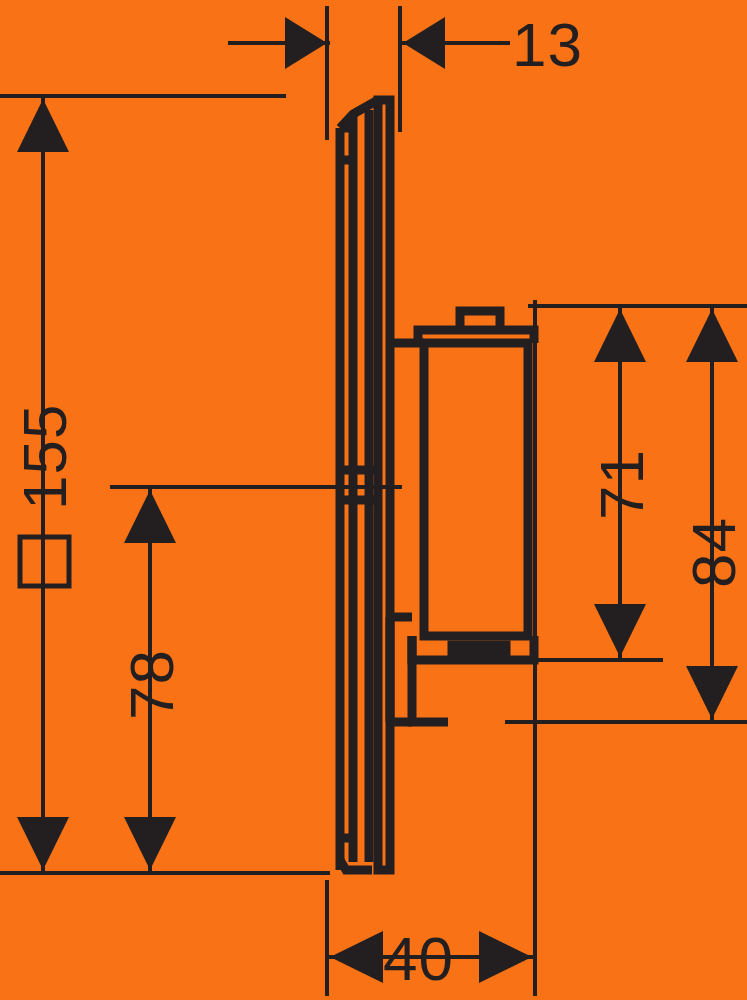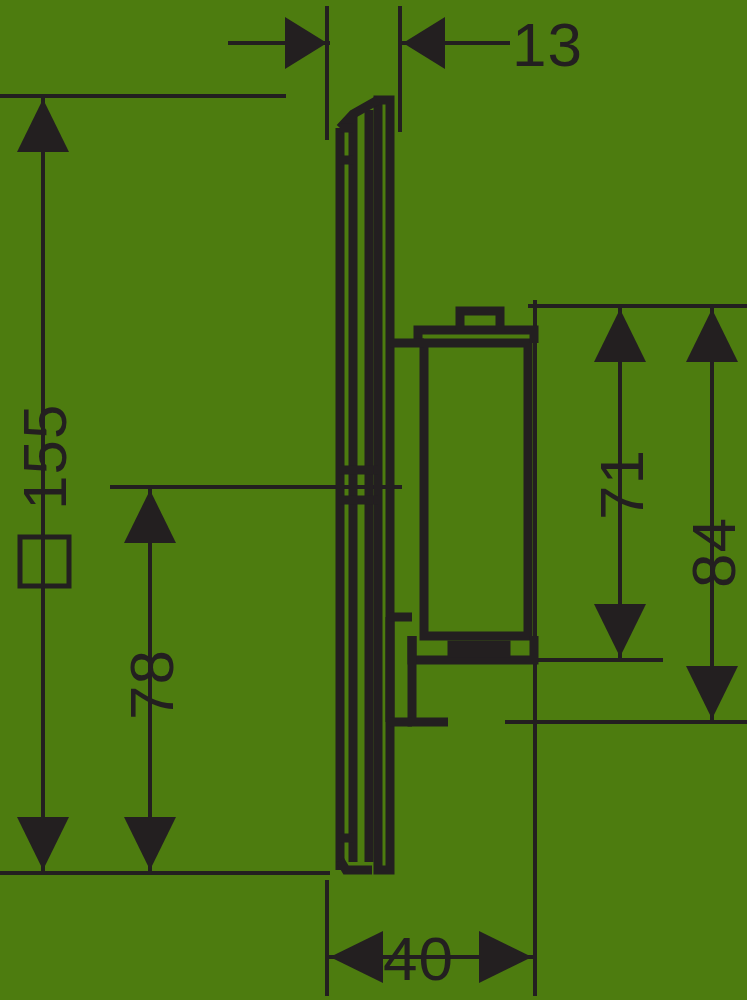--- a/index.html
+++ b/index.html
@@ -10,21 +10,21 @@
   body {
     width: 747px;
     height: 1000px;
     font-family: "Liberation Sans", sans-serif;
     overflow: hidden;
   }
   #drawing-root {
     position: relative;
     width: 747px;
     height: 1000px;
-    background: #4d7c0f;
+    background: #f97316;
   }
   svg#technical-drawing {
     display: block;
     width: 747px;
     height: 1000px;
   }
   .dim-text {
     font-family: "Liberation Sans", sans-serif;
     font-size: 62px;
     fill: #231f20;

